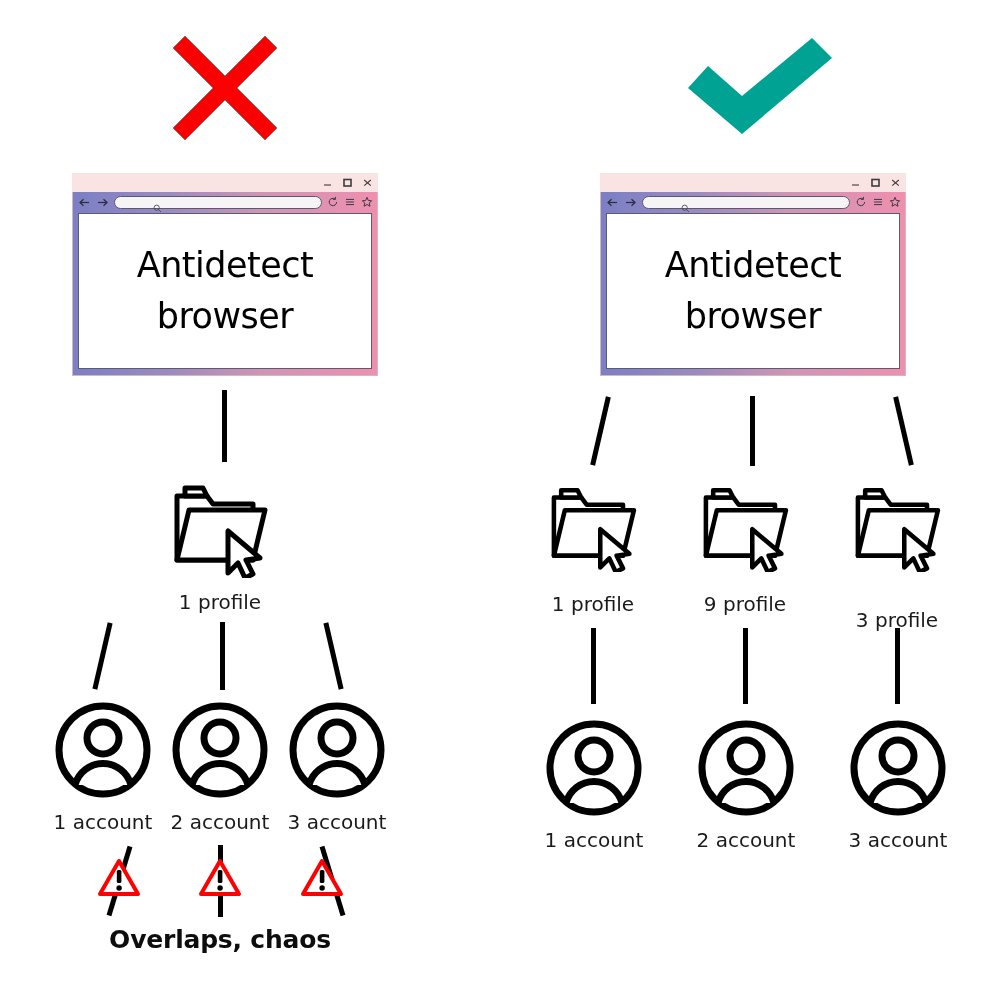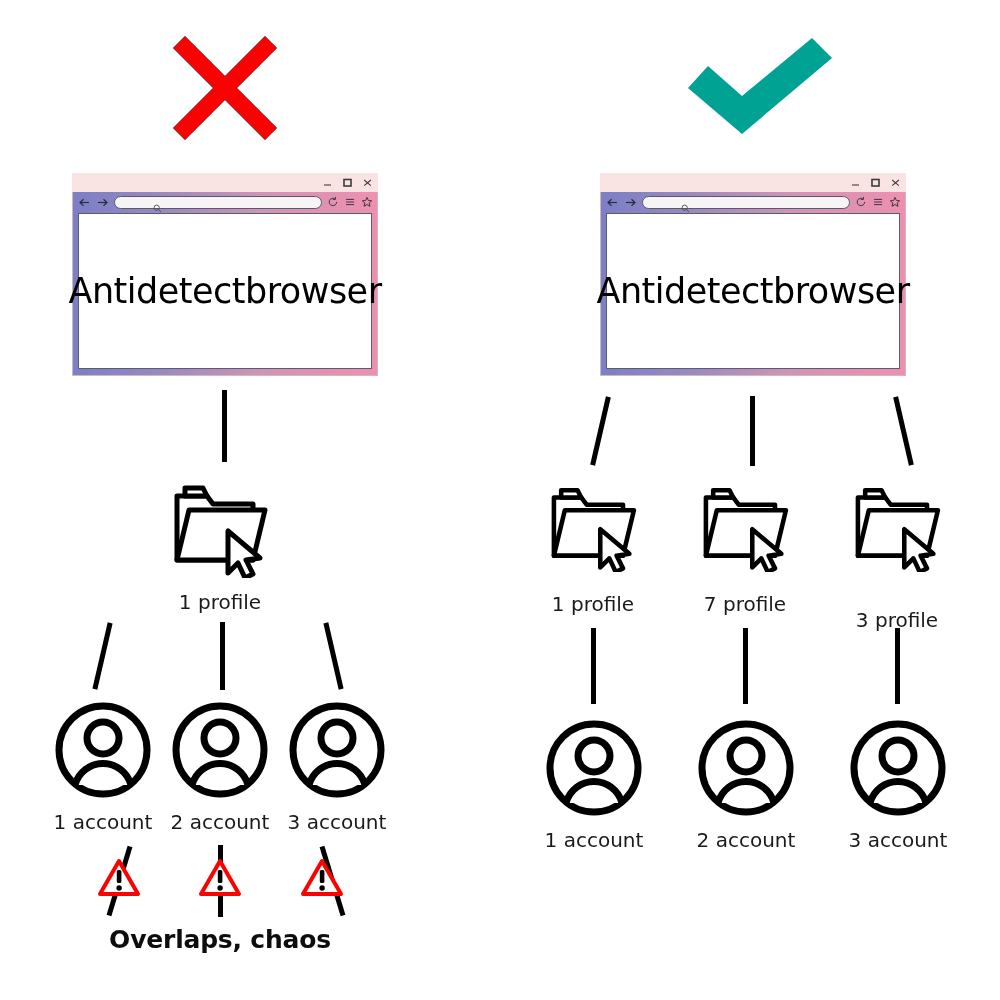--- a/index.html
+++ b/index.html
@@ -109,21 +109,21 @@
   .viewport {
     position: absolute;
     left: 6px;
     top: 40px;
     right: 6px;
     bottom: 7px;
     background: #ffffff;
     border: 1px solid #5c5c70;
     box-sizing: border-box;
     display: flex;
-    flex-direction: row;
+    flex-direction: column;
     align-items: center;
     justify-content: center;
   }
   .viewport-text {
     font-family: "DejaVu Sans", sans-serif;
     font-size: 35px;
     line-height: 1.45;
     color: #000;
     text-align: center;
     font-weight: 400;
@@ -435,21 +435,21 @@
     <div class="folder" style="left:347px; top:472px; width:100px; height:100px;">
       <svg viewBox="0 0 110 110" xmlns="http://www.w3.org/2000/svg">
         <path d="M12 28 L12 92 L88 92 L88 36 L48 36 L42 28 Z" fill="#fff" stroke="#000" stroke-width="5" stroke-linejoin="round"></path>
         <path d="M20 20 L38 20 L42 28 L20 28 Z" fill="#fff" stroke="#000" stroke-width="5" stroke-linejoin="round"></path>
         <path d="M24 42 L100 42 L88 92 L12 92 Z" fill="#fff" stroke="#000" stroke-width="5" stroke-linejoin="round"></path>
         <path d="M63 63 L63 105 L73 95 L80 110 L88 106 L81 92 L95 90 Z" fill="#fff" stroke="#000" stroke-width="5" stroke-linejoin="round"></path>
       </svg>
     </div>
 
     <div class="caption" style="left:23px; top:592px; width:140px;">1 profile</div>
-    <div class="caption" style="left:175px; top:592px; width:140px;">7 profile</div>
+    <div class="caption" style="left:175px; top:592px; width:140px;">9 profile</div>
     <div class="caption" style="left:327px; top:592px; width:140px;margin-top:16px;">3 profile</div>
 
     <div class="conn" style="left:91px; top:628px; width:5px; height:76px;"></div>
     <div class="conn" style="left:243px; top:628px; width:5px; height:76px;"></div>
     <div class="conn" style="left:395px; top:628px; width:5px; height:76px;"></div>
 
     <div class="account" style="left:44px; top:718px;">
       <svg viewBox="0 0 100 100" xmlns="http://www.w3.org/2000/svg">
         <circle cx="50" cy="50" r="44" fill="#fff" stroke="#000" stroke-width="7"></circle>
         <circle cx="50" cy="38" r="16" fill="#fff" stroke="#000" stroke-width="7"></circle>

